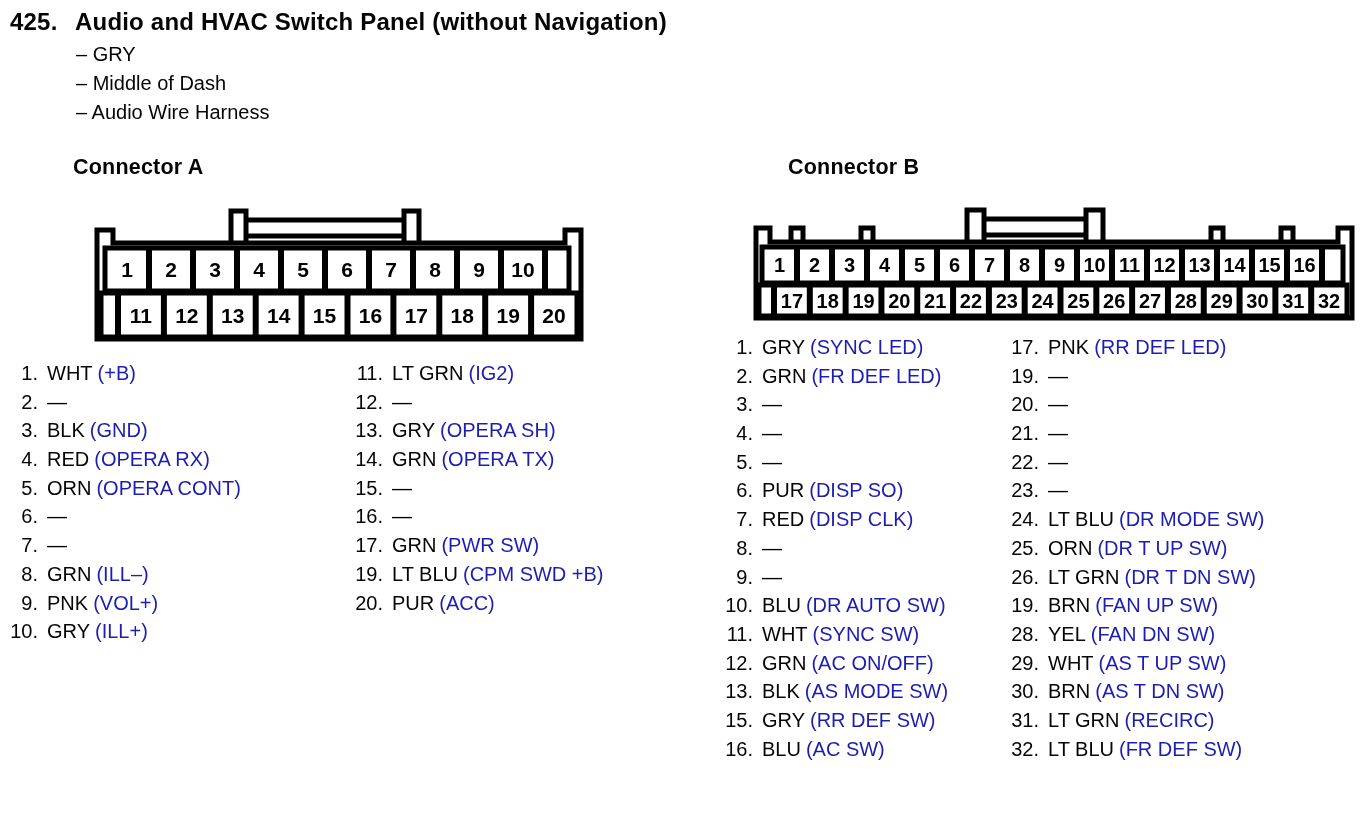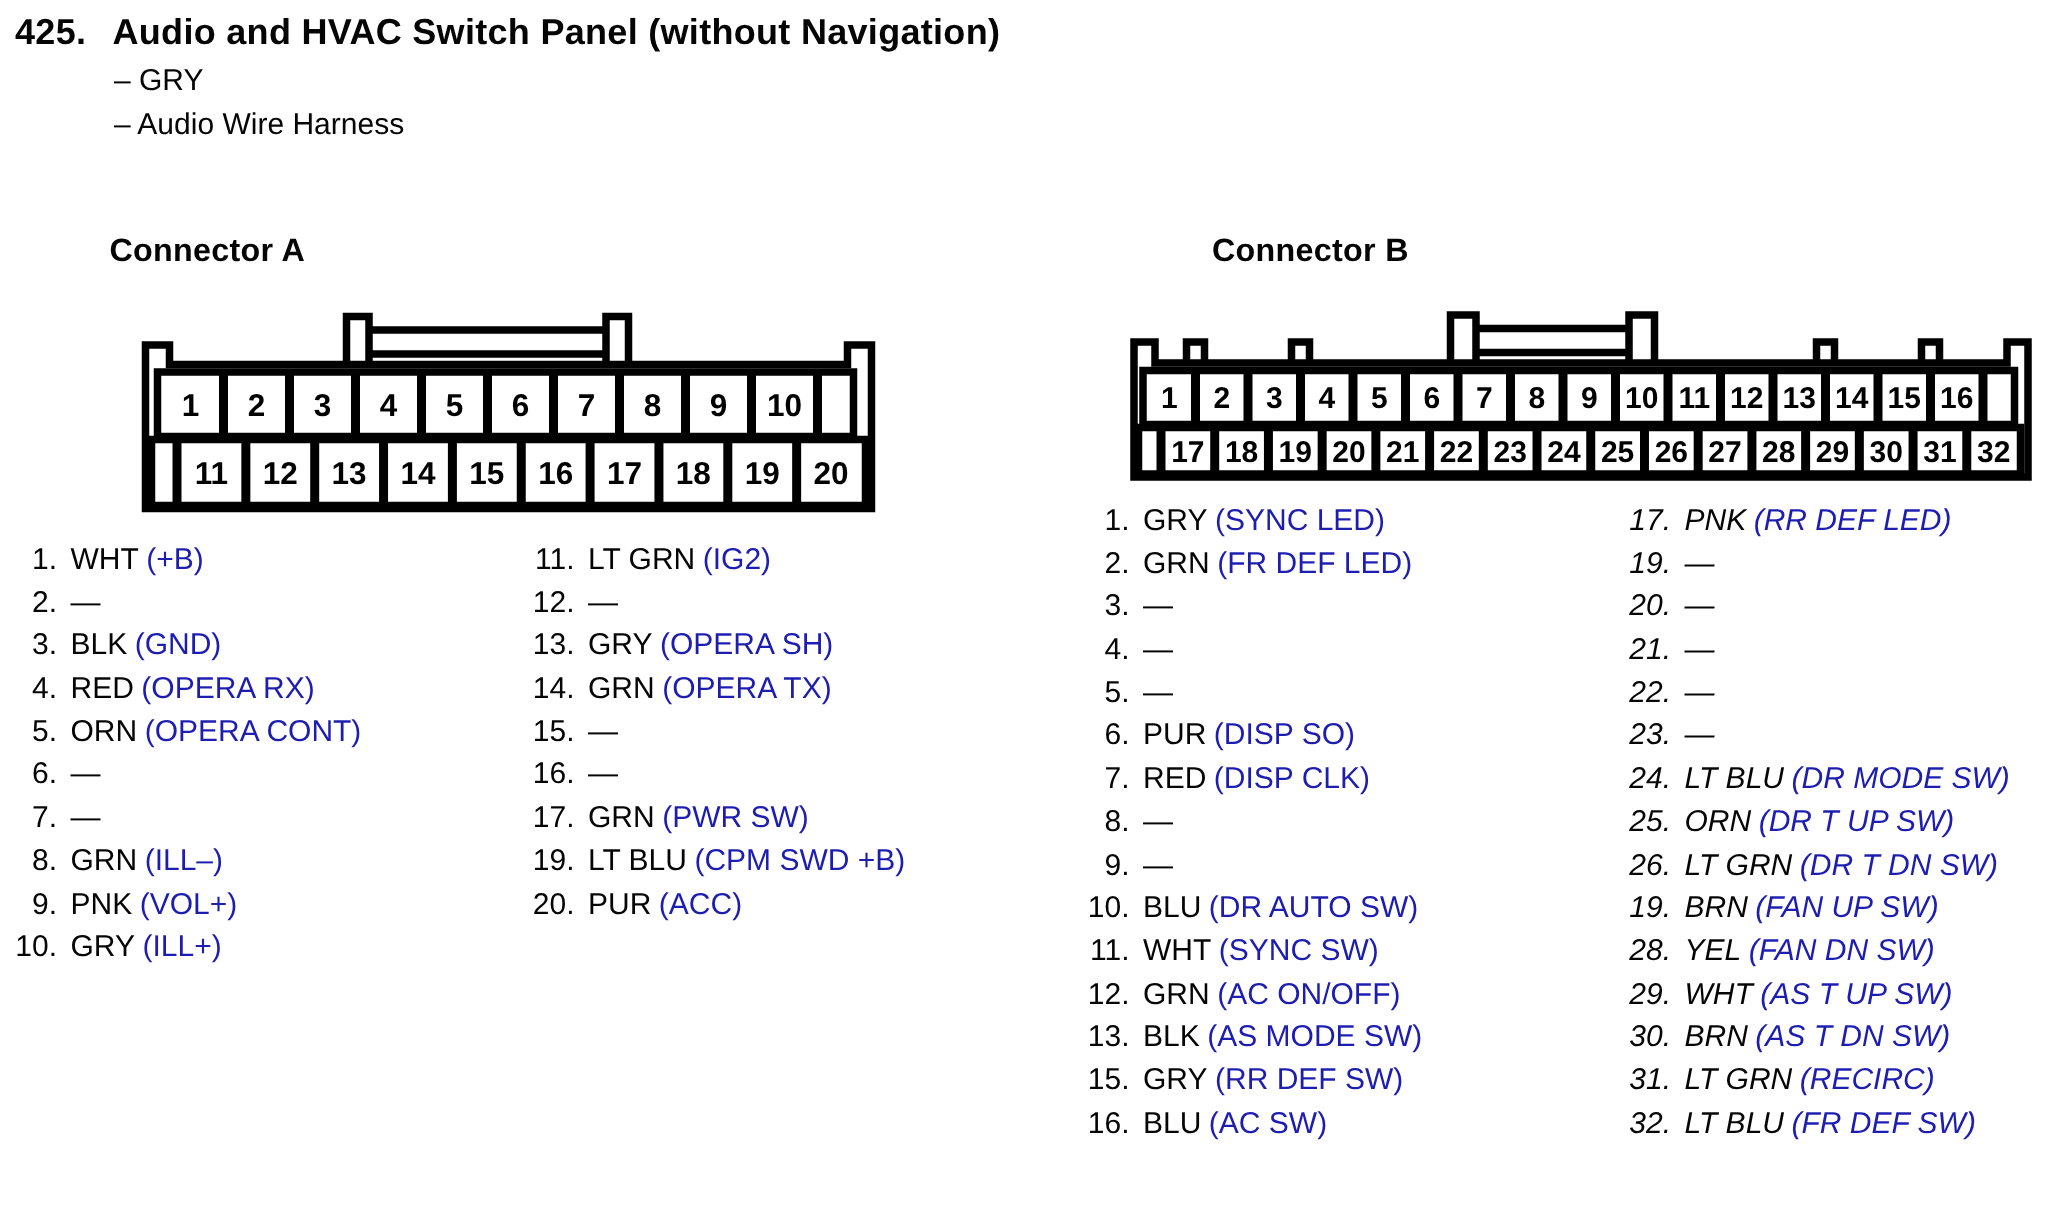--- a/index.html
+++ b/index.html
@@ -7,44 +7,45 @@
     width:1366px;height:815px;background:#ffffff;overflow:hidden;position:relative;
     font-family:"Liberation Sans", sans-serif;color:#050505;
     -webkit-font-smoothing:antialiased;
   }
   .item-no{position:absolute;left:10px;top:8px;font-size:24px;font-weight:bold;letter-spacing:.2px;text-align:center;}
   .page-title{position:absolute;left:75px;top:8px;font-size:24px;font-weight:bold;letter-spacing:.2px;}
   .details{position:absolute;left:76px;top:40px;font-size:20px;}
   .details .detail-line{height:29px;line-height:29px;}
   .conn-heading{position:absolute;top:155px;font-size:21.5px;font-weight:bold;letter-spacing:.2px;}
   .conn-heading.a{left:73px;}
-  .conn-heading.b{left:808px;}
+  .conn-heading.b{left:788px;}
   svg.connector{position:absolute;overflow:visible;}
   #svg-a{left:94px;top:204px;}
   #svg-b{left:753px;top:204px;}
   .pin-list{position:absolute;font-size:20px;white-space:nowrap;}
   .pin-row{height:28.7px;line-height:28.7px;}
   .pin-num{display:inline-block;width:34px;text-align:right;margin-right:9px;}
   .pin-wire{color:#050505;}
   .pin-sig{color:var(--sigblue,#1d1db0);margin-left:5px;}
   #list-a1{left:4px;top:359px;}
   #list-a2{left:349px;top:359px;}
   #list-b1{left:719px;top:333px;}
-  #list-b2{left:1080px;top:333px;font-style:italic;}
+  #list-b2{left:1005px;top:333px;}
 </style>
 </head>
 <body>
 
 <div class="page">
 
   <span class="item-no">425.</span>
   <span class="page-title">Audio and HVAC Switch Panel (without Navigation)</span>
 
   <div class="details" id="details">
       <div class="detail-line">– GRY</div>
+      <div class="detail-line">– Middle of Dash</div>
       <div class="detail-line">– Audio Wire Harness</div>
     </div>
 
   <div class="conn-heading a">Connector A</div>
   <div class="conn-heading b">Connector B</div>
 
   <svg id="svg-a" class="connector" width="494" height="140" viewBox="0 0 494 140">
       <rect x="149" y="16" width="164" height="16" fill="#fff" stroke="#000" stroke-width="5"></rect>
       <rect x="137" y="7" width="15" height="36" fill="#fff" stroke="#000" stroke-width="5"></rect>
       <rect x="310" y="7" width="15" height="36" fill="#fff" stroke="#000" stroke-width="5"></rect>

